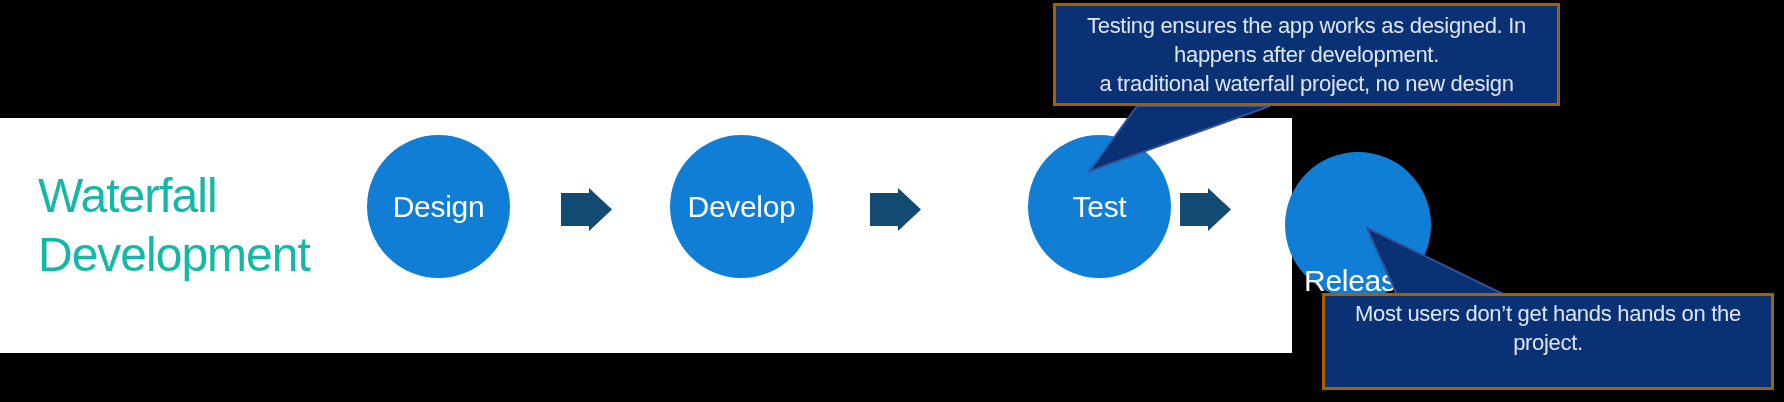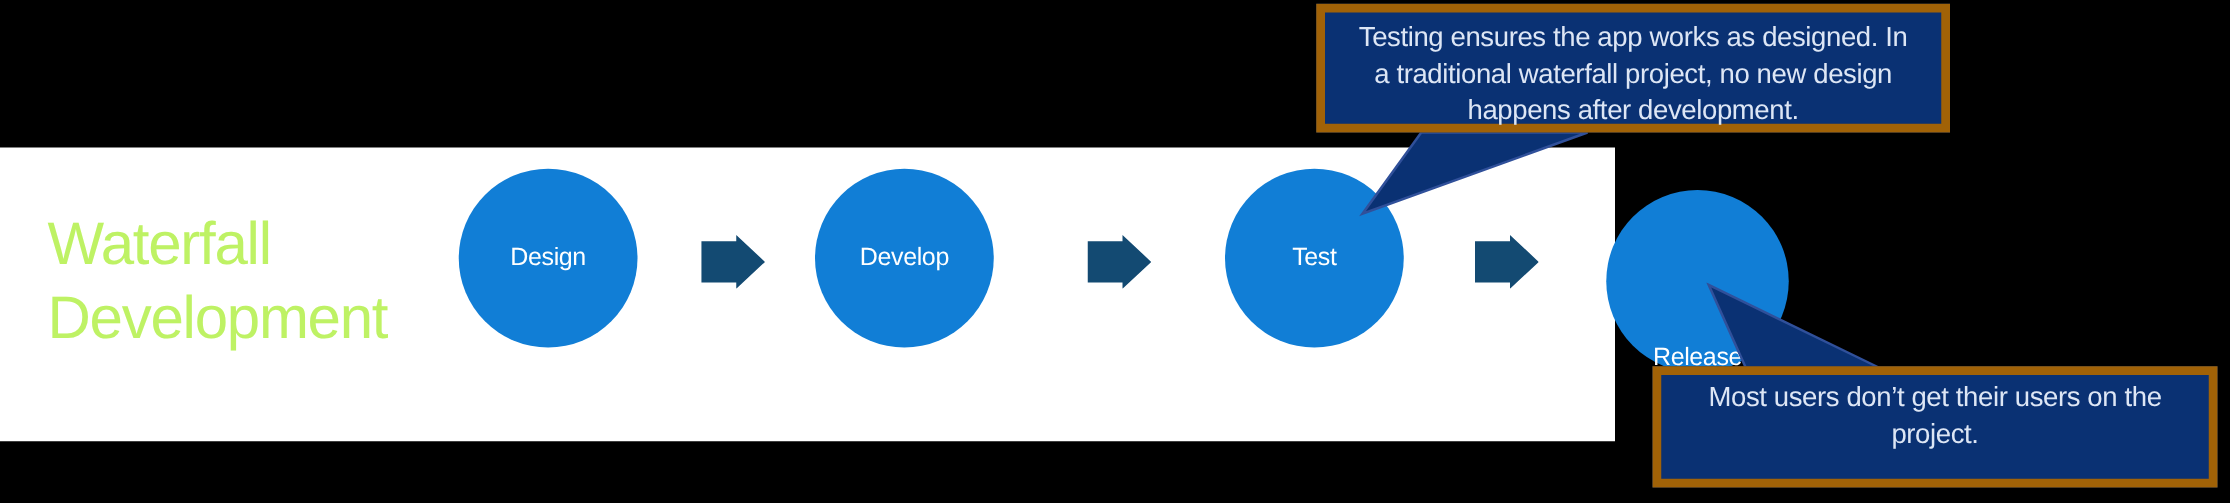--- a/index.html
+++ b/index.html
@@ -7,42 +7,42 @@
     position:relative;width:1784px;height:402px;background:#000;overflow:hidden;
     font-family:"Liberation Sans","DejaVu Sans",sans-serif;
   }
   .band{
     position:absolute;left:0;top:118px;width:1292px;height:235px;
     background:#ffffff;z-index:1;
   }
   .title{
     position:absolute;left:38px;top:166px;z-index:2;
     font-size:48px;line-height:59px;letter-spacing:-1px;
-    font-weight:300;color:#bef264;
+    font-weight:300;color:#14b8a6;
   }
   .circle{
     position:absolute;width:143px;height:143px;border-radius:50%;
     background:#117ed6;z-index:3;
     display:flex;align-items:center;justify-content:center;
-    color:#ffffff;font-size:20px;font-weight:300;letter-spacing:-0.3px;
+    color:#ffffff;font-size:30px;font-weight:300;letter-spacing:-0.3px;
   }
   .circle-design {left:367px;top:135px;}
-  .circle-develop{left:652px;top:135px;}
-  .circle-test   {left:980px;top:135px;}
+  .circle-develop{left:670px;top:135px;}
+  .circle-test   {left:1028px;top:135px;}
   .circle-release{left:1285px;top:152px;width:146px;height:146px;align-items:flex-end;}
   .arrow{position:absolute;z-index:2;width:51px;height:43px;top:188px;}
   .arrow-1{left:561px;}
   .arrow-2{left:870px;}
   .arrow-3{left:1180px;}
   .tail{position:absolute;z-index:4;}
   .tail-test{left:1085px;top:104px;width:190px;height:72px;}
   .tail-release{left:1360px;top:226px;width:150px;height:71px;}
   .callout{
     position:absolute;z-index:5;box-sizing:border-box;
-    background:#0a3173;border:7px solid #a16207;
+    background:#0a3173;border:3px solid #a16207;
     color:#dde6f5;font-size:22px;line-height:29px;letter-spacing:-0.3px;
     font-weight:300;text-align:center;
   }
   .callout-test{left:1053px;top:3px;width:507px;height:103px;padding-top:5px;}
   .callout-release{left:1322px;top:293px;width:452px;height:97px;padding-top:3px;}
   .callout .line{white-space:nowrap;}
 </style>
 </head>
 <body>
 
@@ -82,26 +82,26 @@
   <div class="circle circle-release">
     <span>Release</span>
   </div>
 
   <svg class="tail tail-test" viewBox="0 0 190 72">
     <polygon points="52,2 185,2 5,67" fill="#0a3173" stroke="#30509a" stroke-width="2"></polygon>
   </svg>
 
   <div class="callout callout-test">
     <div class="line">Testing ensures the app works as designed. In</div>
+    <div class="line">happens after development.</div>
     <div class="line">a traditional waterfall project, no new design</div>
-    <div class="line">happens after development.</div>
   </div>
 
   <svg class="tail tail-release" viewBox="0 0 150 71">
     <polygon points="7,2 37,69 145,69" fill="#0a3173" stroke="#30509a" stroke-width="2"></polygon>
   </svg>
 
   <div class="callout callout-release">
-    <div class="line">Most users don’t get their users on the</div>
+    <div class="line">Most users don’t get hands hands on the</div>
     <div class="line">project.</div>
   </div>
 
 </div>
 
 </body></html>

